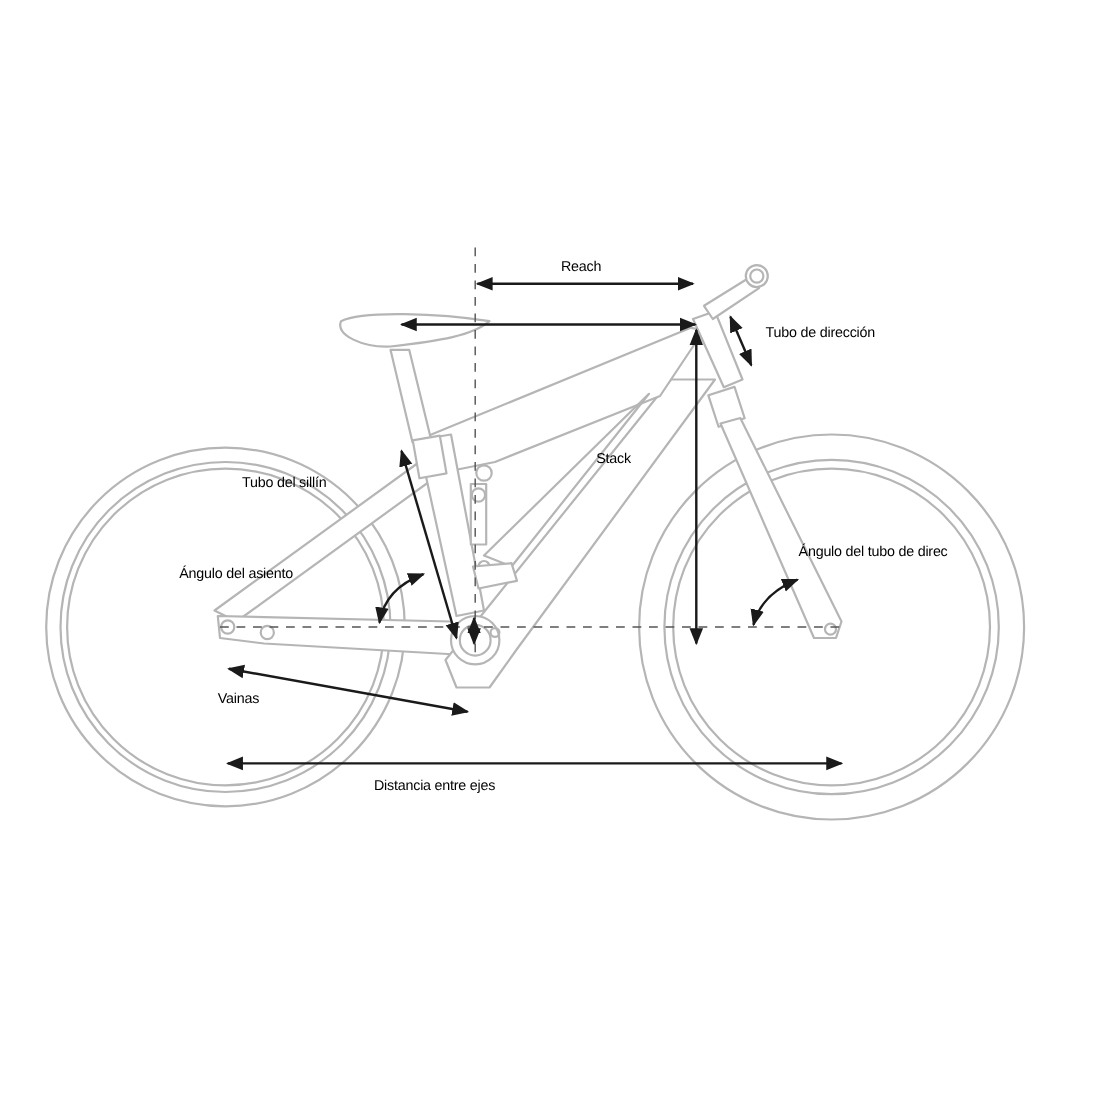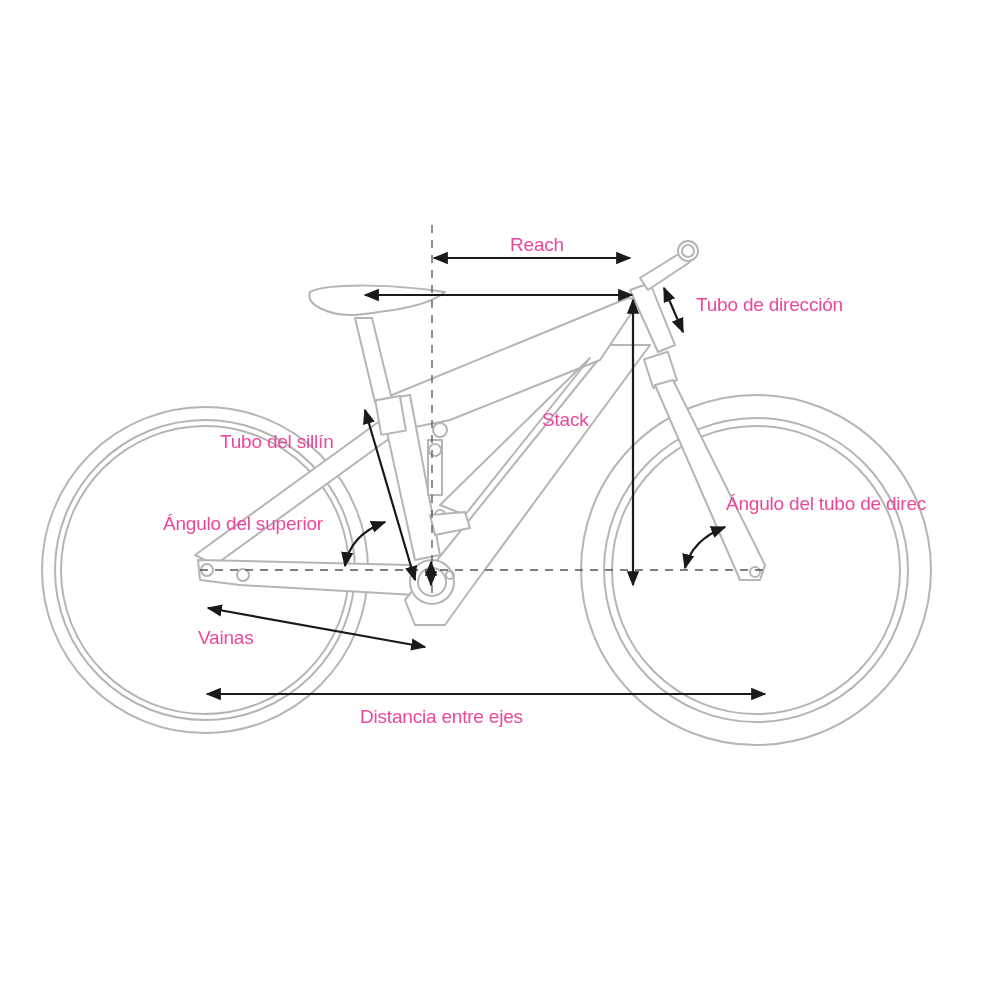--- a/index.html
+++ b/index.html
@@ -2,22 +2,22 @@
 <html><head>
   <meta charset="utf-8">
   <style>
     html, body { margin: 0; padding: 0; background: #ffffff; }
     body { width: 1000px; height: 1000px; position: relative; overflow: hidden; }
     #stage { position: absolute; left: 0; top: 0; width: 1000px; height: 1000px; }
     svg { position: absolute; left: 0; top: 0; }
     .lbl {
       position: absolute;
       font-family: "Liberation Sans", "DejaVu Sans", sans-serif;
-      font-size: 19px;
-      color: #ec4899;
+      font-size: 13px;
+      color: #000000;
       white-space: nowrap;
       line-height: 1;
       letter-spacing: -0.2px;
     }
     .frame { fill: none; stroke: #b5b5b5; stroke-width: 2; stroke-linejoin: round; stroke-linecap: round; }
     .frame-w { fill: #ffffff; stroke: #b5b5b5; stroke-width: 2; stroke-linejoin: round; }
     .dash { fill: none; stroke: #555; stroke-width: 1.3; stroke-dasharray: 8 7; }
     .arrow { fill: none; stroke: #1a1a1a; stroke-width: 2.2; }
   </style>
 </head>
@@ -114,18 +114,18 @@
       <path class="arrow" d="M345,566 Q350,535 385,522" marker-start="url(#ah)" marker-end="url(#ah)"></path>
 
       <path class="arrow" d="M685,568 Q692,540 725,527" marker-start="url(#ah)" marker-end="url(#ah)"></path>
     </g>
   </svg>
 
   <span class="lbl" style="left:510px; top:235px;">Reach</span>
   <span class="lbl" style="left:696px; top:295px;text-align:center;">Tubo de dirección</span>
   <span class="lbl" style="left:542px; top:410px;">Stack</span>
   <span class="lbl" style="left:220px; top:432px;">Tubo del sillín</span>
-  <span class="lbl" style="left:163px; top:514px;">Ángulo del superior</span>
+  <span class="lbl" style="left:163px; top:514px;">Ángulo del asiento</span>
   <span class="lbl" style="left:714px; top:494px;margin-left:12px;">Ángulo del tubo de direc</span>
   <span class="lbl" style="left:198px; top:628px;">Vainas</span>
-  <span class="lbl" style="left:340px; top:707px;margin-left:20px;">Distancia entre ejes</span>
+  <span class="lbl" style="left:340px; top:707px;">Distancia entre ejes</span>
 
 </div>
 
 </body></html>

